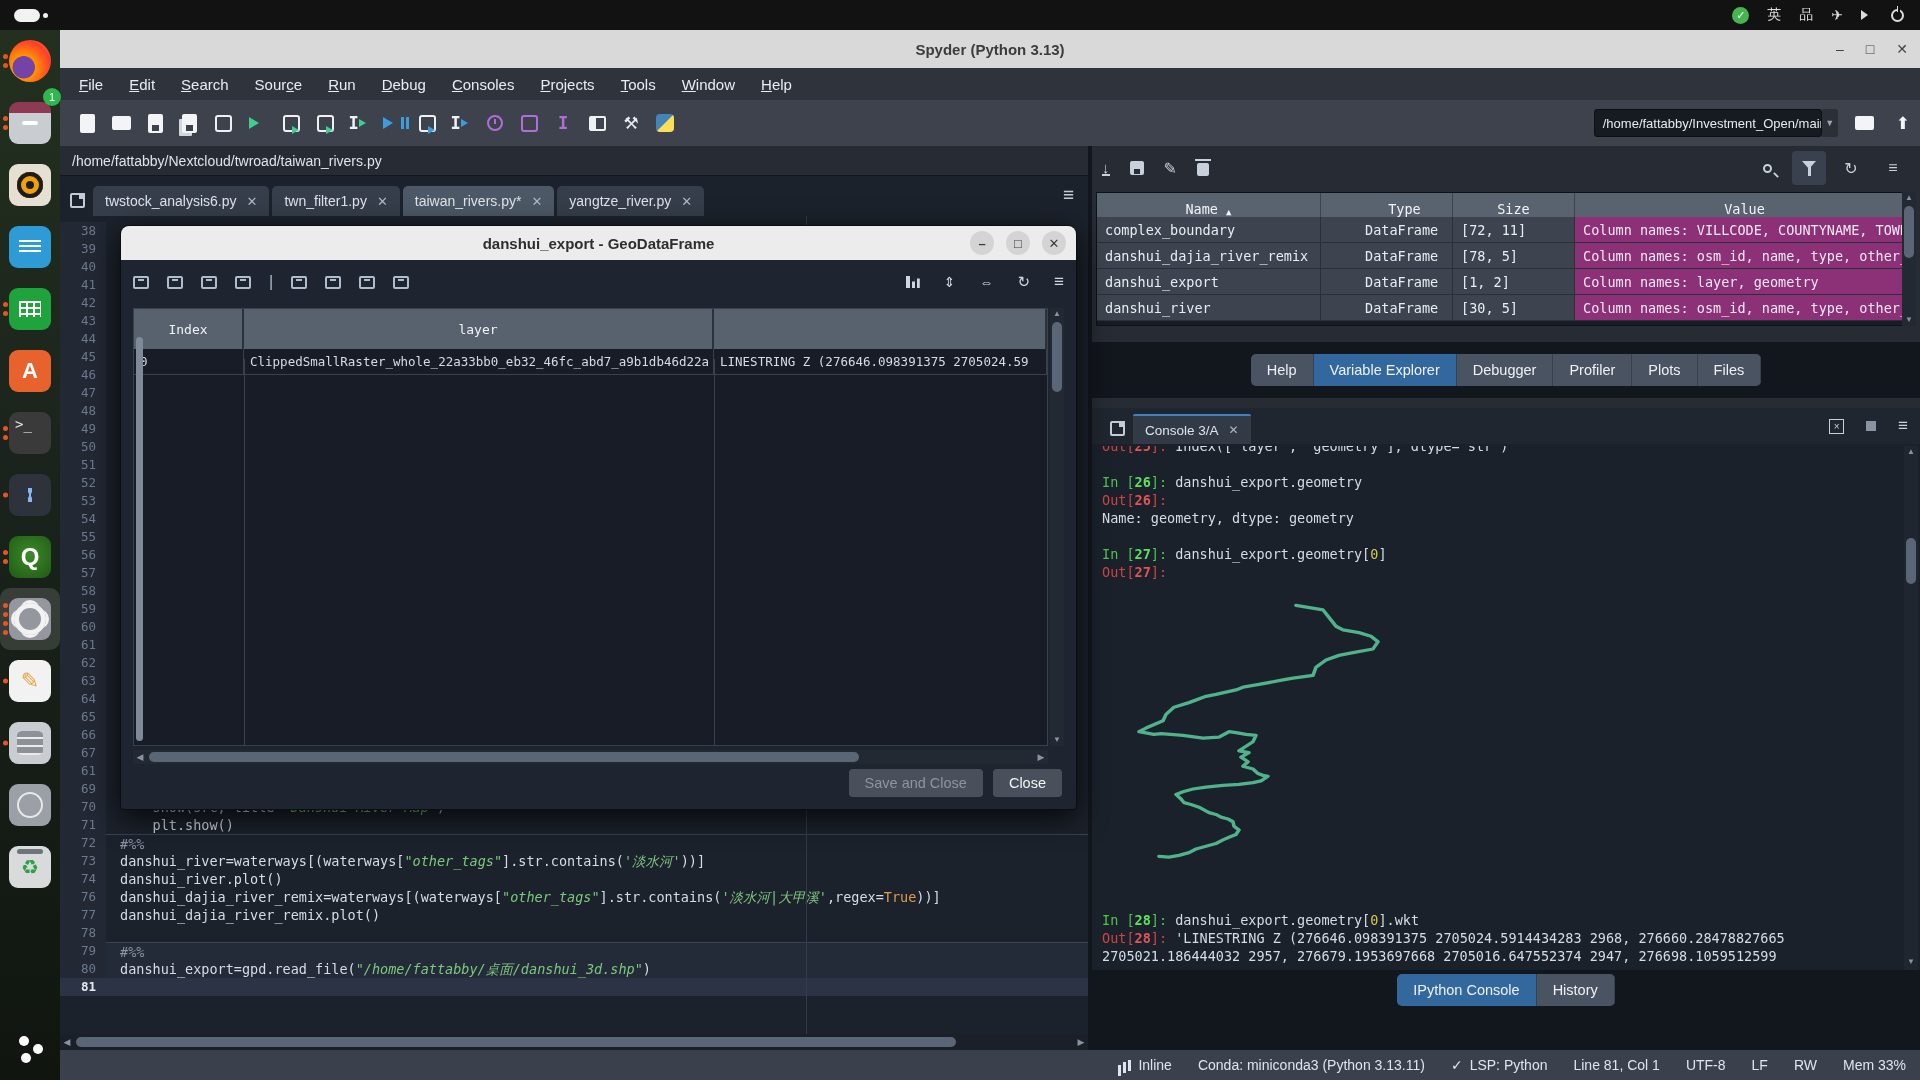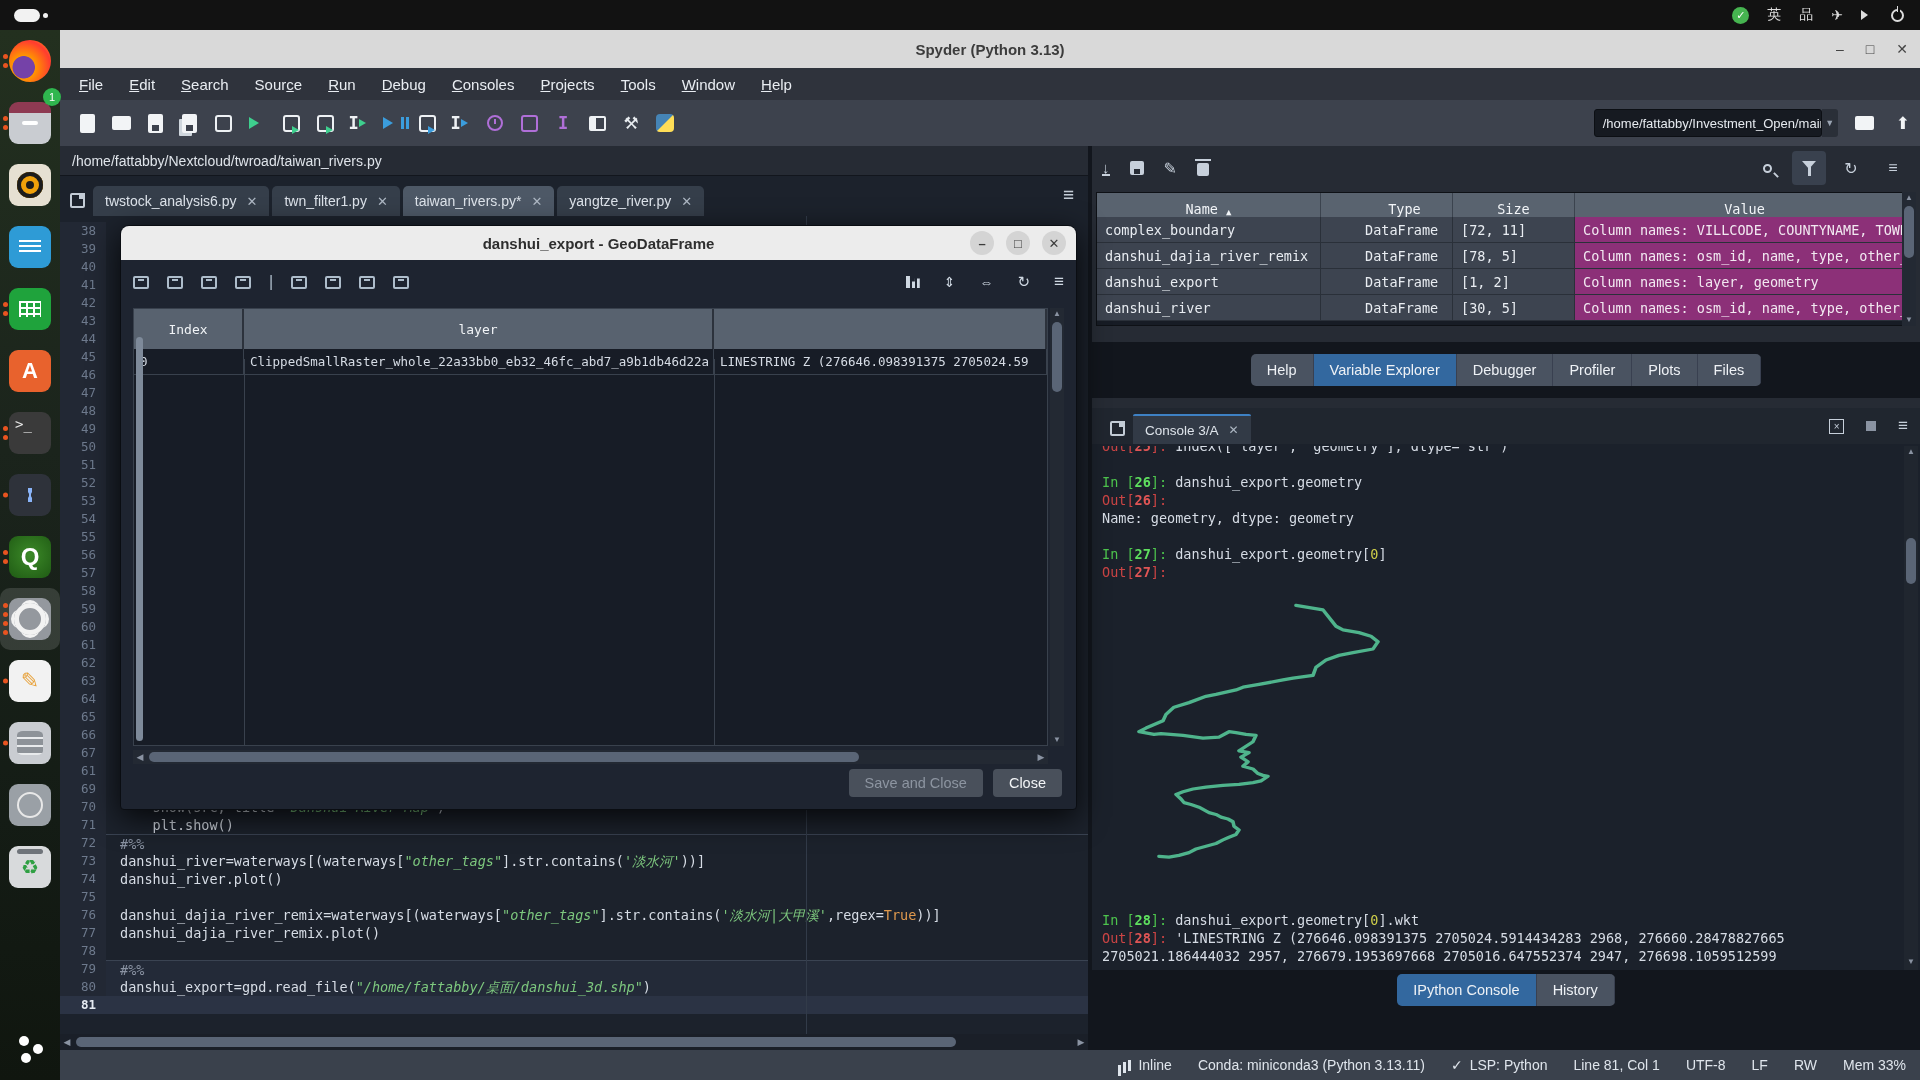--- a/index.html
+++ b/index.html
@@ -692,24 +692,20 @@
             <div class="eline">
               <span class="gut">73</span>
               <span class="code"><span class="seg w">danshui_river=waterways[(waterways[</span><span class="seg str">"other_tags"</span><span class="seg w">].str.contains(</span><span class="seg str">'淡水河'</span><span class="seg w">))]</span></span>
             </div>
 
             <div class="eline">
               <span class="gut">74</span>
               <span class="code"><span class="seg w">danshui_river.plot()</span></span>
             </div>
 
-            <div class="eline">
-              <span class="gut">75</span>
-              <span class="code"></span>
-            </div>
 
             <div class="eline">
               <span class="gut">76</span>
               <span class="code"><span class="seg w">danshui_dajia_river_remix=waterways[(waterways[</span><span class="seg str">"other_tags"</span><span class="seg w">].str.contains(</span><span class="seg str">'淡水河|大甲溪'</span><span class="seg w">,regex=</span><span class="seg kw">True</span><span class="seg w">))]</span></span>
             </div>
 
             <div class="eline">
               <span class="gut">77</span>
               <span class="code"><span class="seg w">danshui_dajia_river_remix.plot()</span></span>
             </div>

